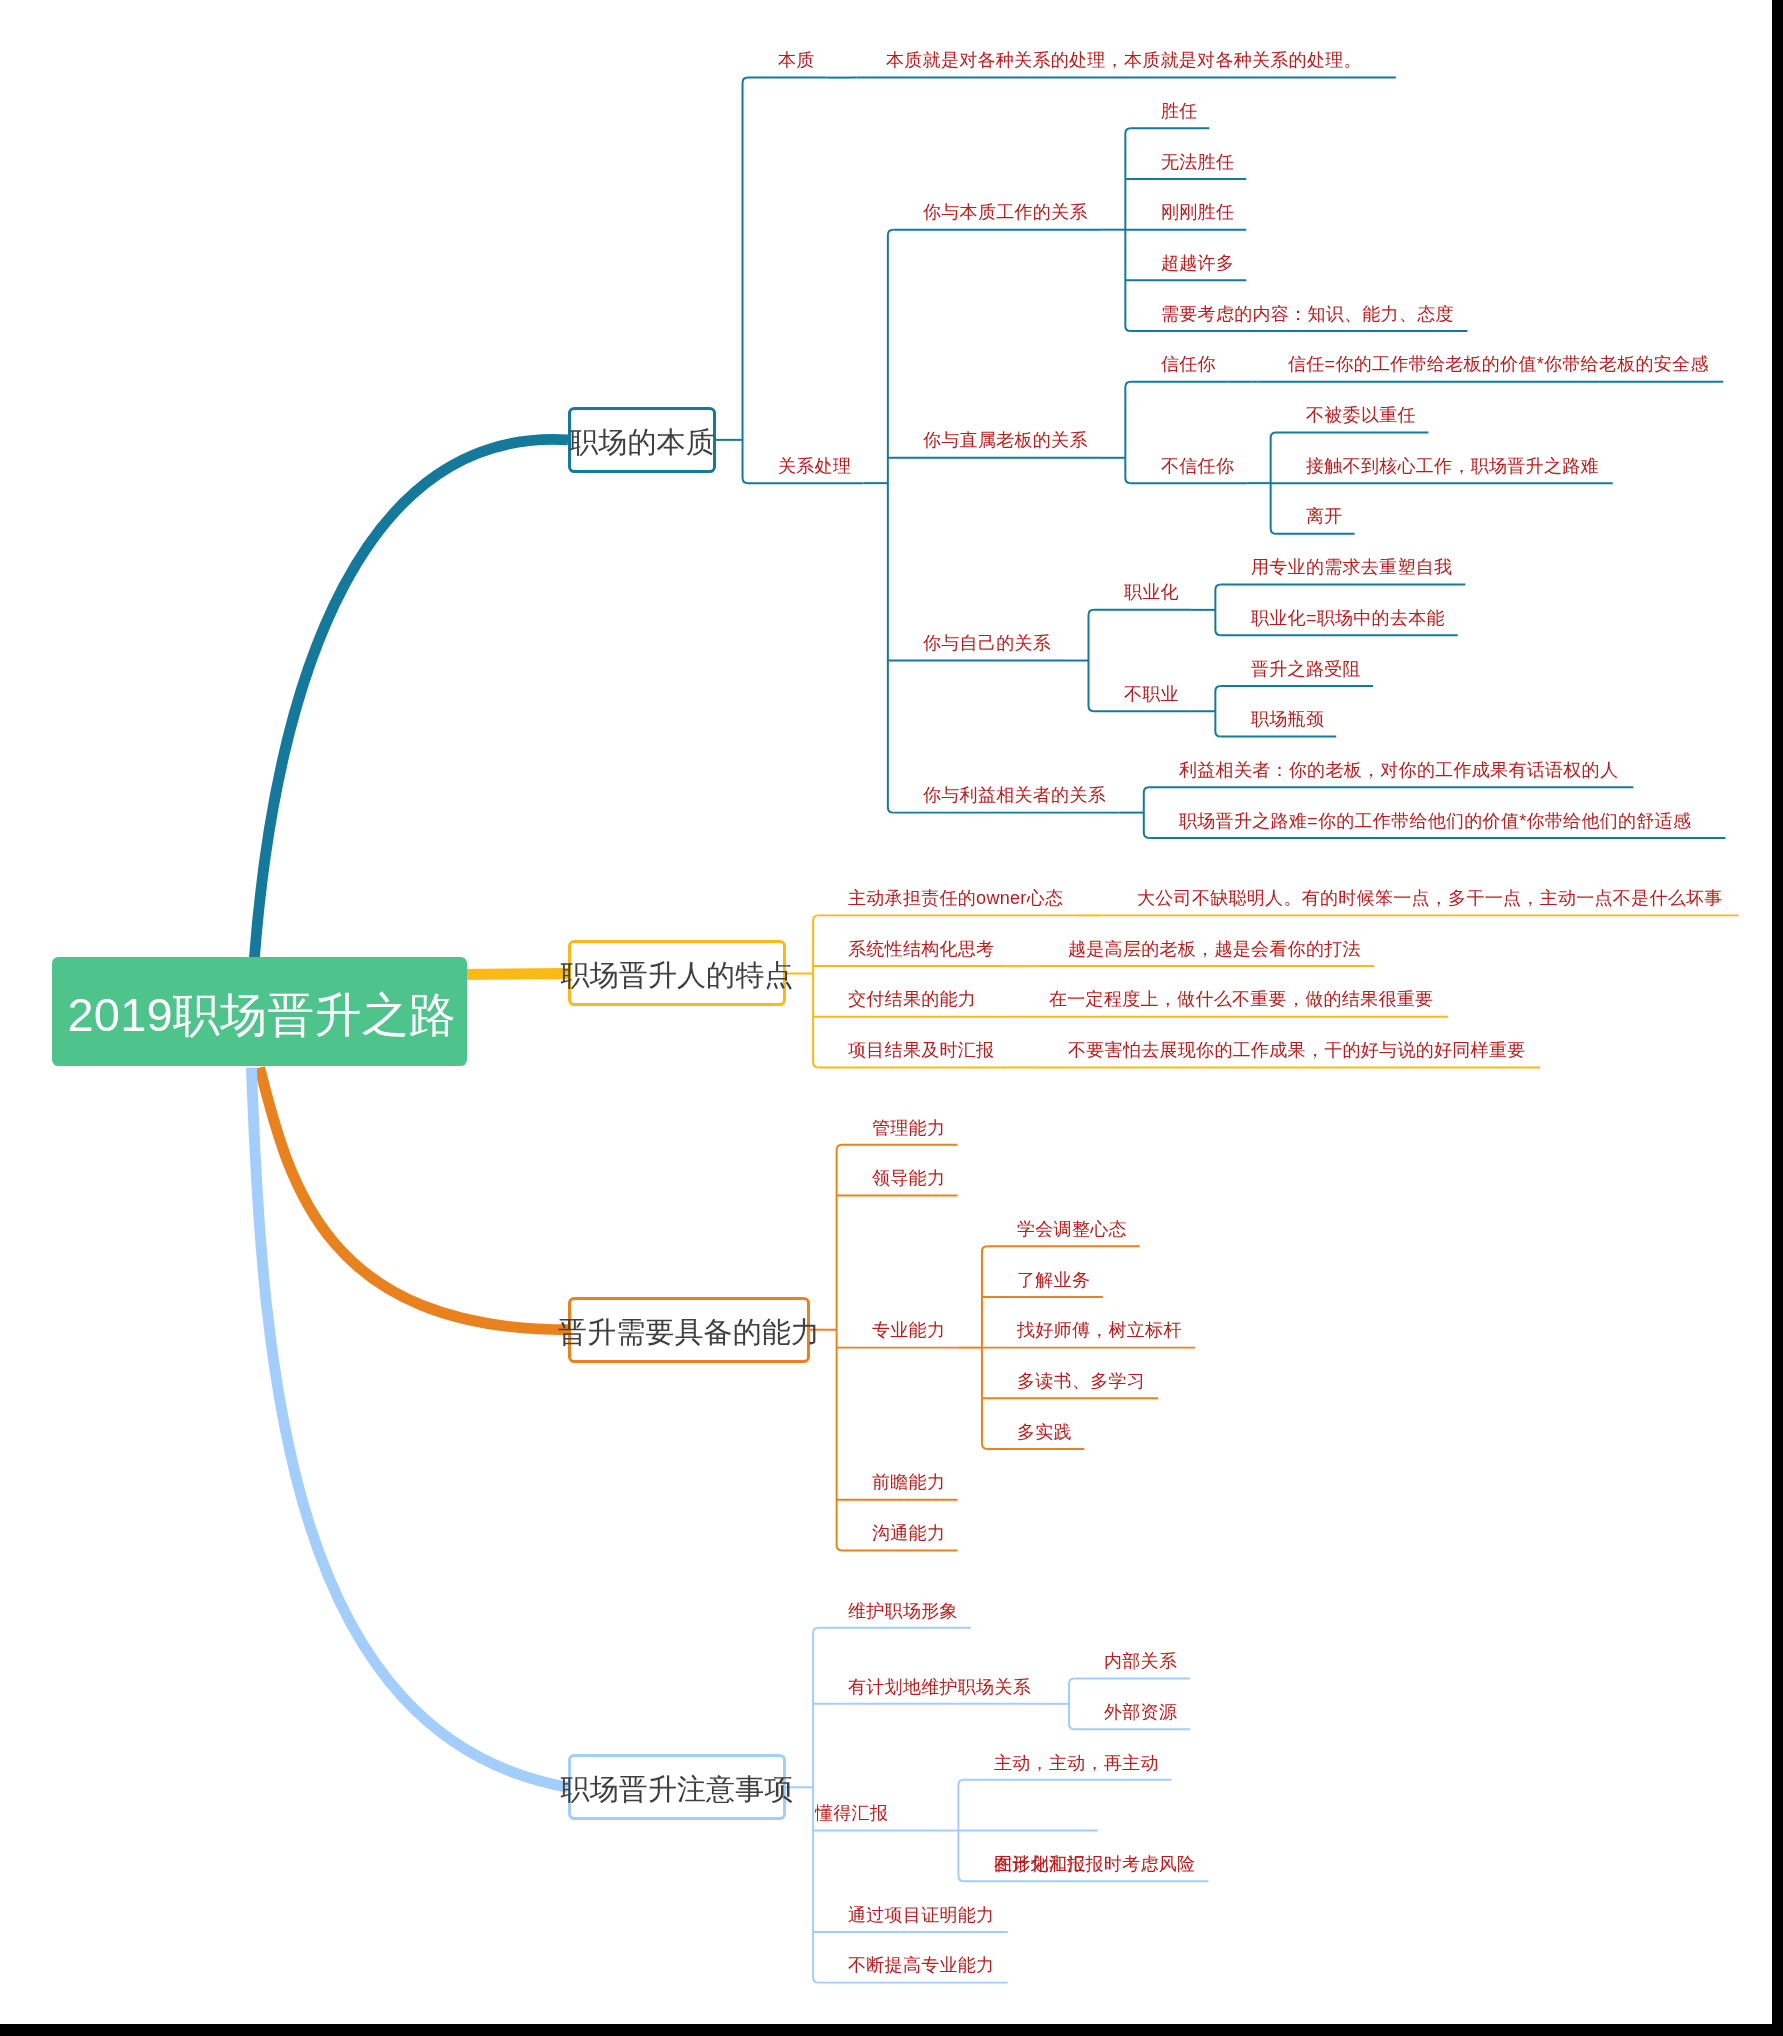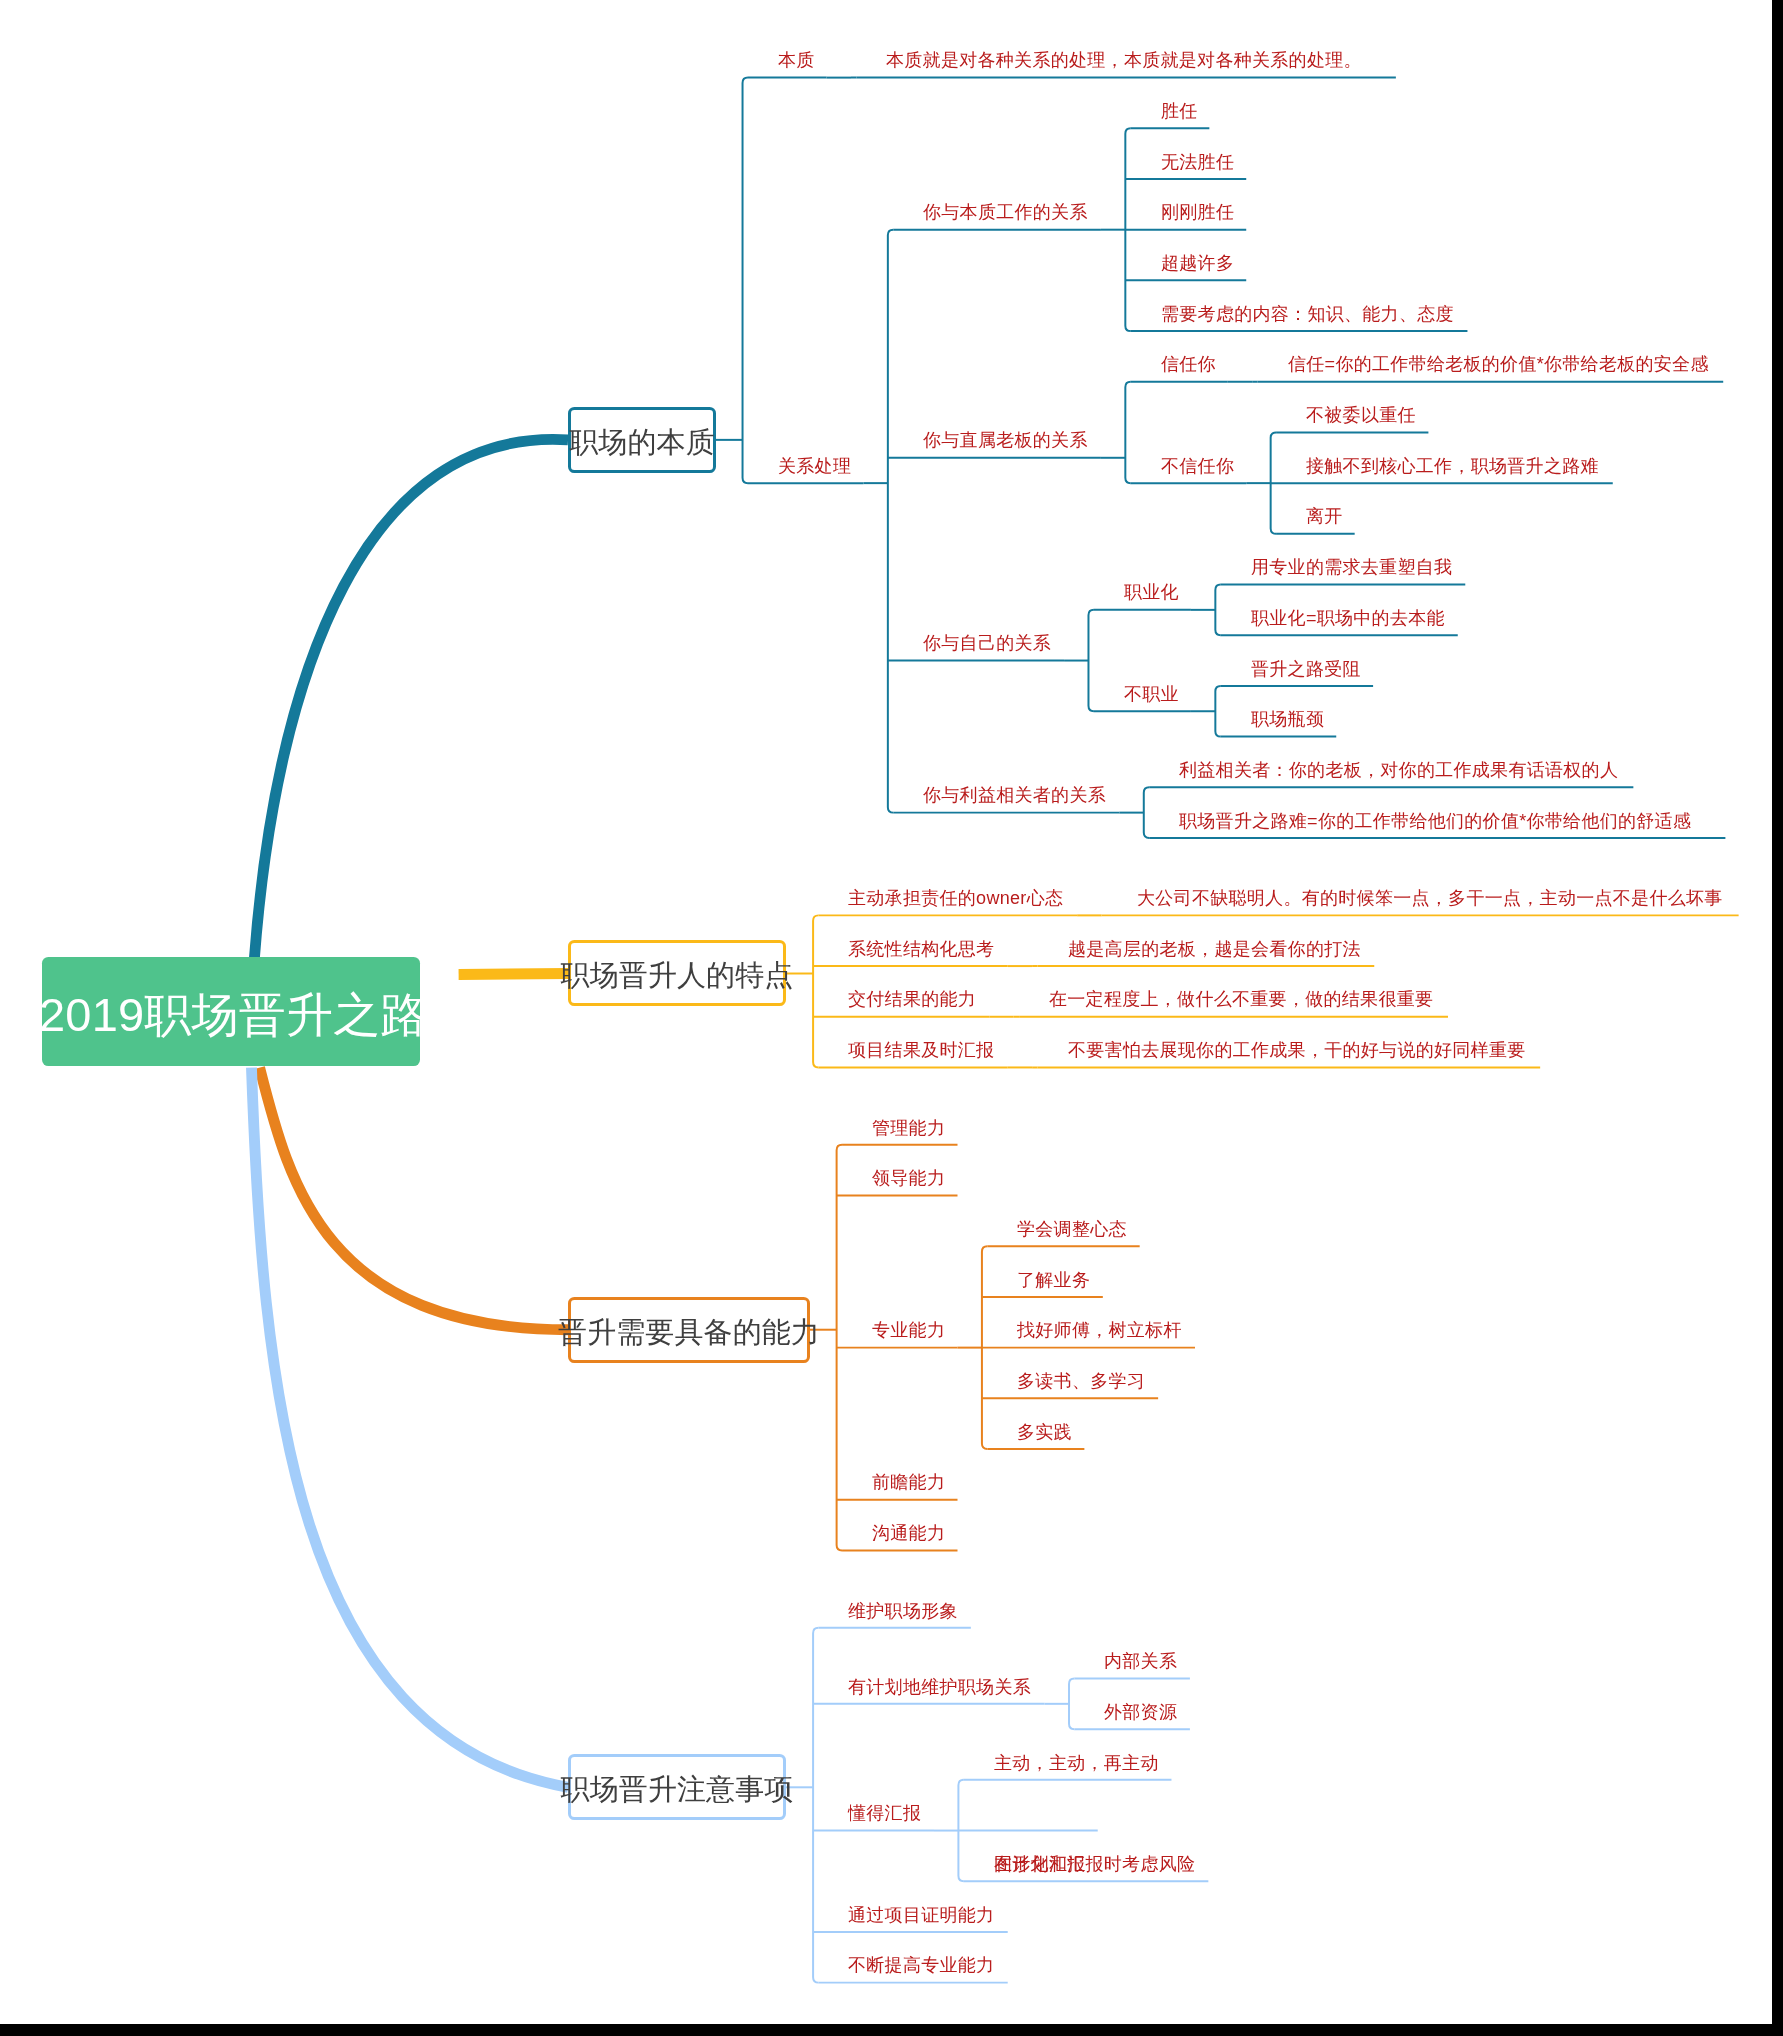--- a/index.html
+++ b/index.html
@@ -172,22 +172,22 @@
       <div class="txt" style="left: 1017px; top: 1321px;">找好师傅，树立标杆</div>
       <div class="txt" style="left: 1017px; top: 1372px;">多读书、多学习</div>
       <div class="txt" style="left: 1017px; top: 1423px;">多实践</div>
       <div class="txt" style="left: 872px; top: 1473px;">前瞻能力</div>
       <div class="txt" style="left: 872px; top: 1524px;">沟通能力</div>
       <div class="node-box lvl1 blue" style="left: 568px; top: 1754px; width: 218px; height: 66px; border-color: rgb(163, 205, 250);">职场晋升注意事项</div>
       <div class="txt" style="left: 848px; top: 1602px;">维护职场形象</div>
       <div class="txt" style="left: 848px; top: 1678px;">有计划地维护职场关系</div>
       <div class="txt" style="left: 1104px; top: 1652px;">内部关系</div>
       <div class="txt" style="left: 1104px; top: 1703px;">外部资源</div>
-      <div class="txt" style="left: 848px; top: 1804px;">懂得汇报</div>
+      <div class="txt" style="left: 815px; top: 1804px;">懂得汇报</div>
       <div class="txt" style="left: 994px; top: 1754px;">主动，主动，再主动</div>
       <div class="txt" style="left: 994px; top: 1855px;">图形化汇报</div>
       <div class="txt" style="left: 994px; top: 1855px;">在计划和汇报时考虑风险</div>
       <div class="txt" style="left: 848px; top: 1906px;">通过项目证明能力</div>
       <div class="txt" style="left: 848px; top: 1956px;">不断提高专业能力</div>
-      <div id="root-node" class="node-box" style="left: 42px; top: 957px; width: 378px; height: 109px;">2019职场晋升之路</div>
+      <div id="root-node" class="node-box" style="left: 52px; top: 957px; width: 415px; height: 109px;">2019职场晋升之路</div>
     </div>
 </div>
 
 
 </body></html>

